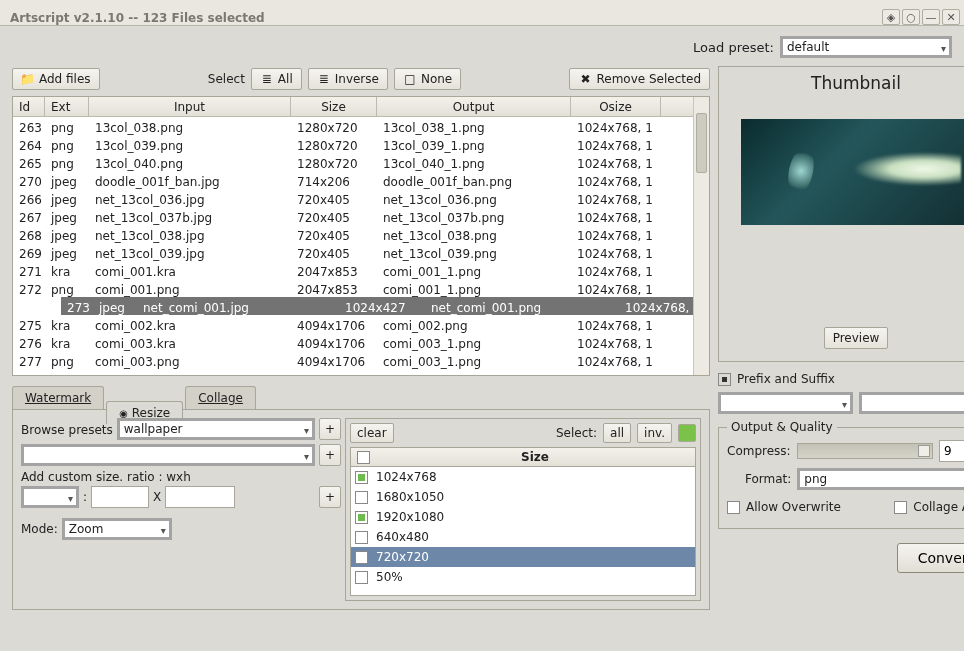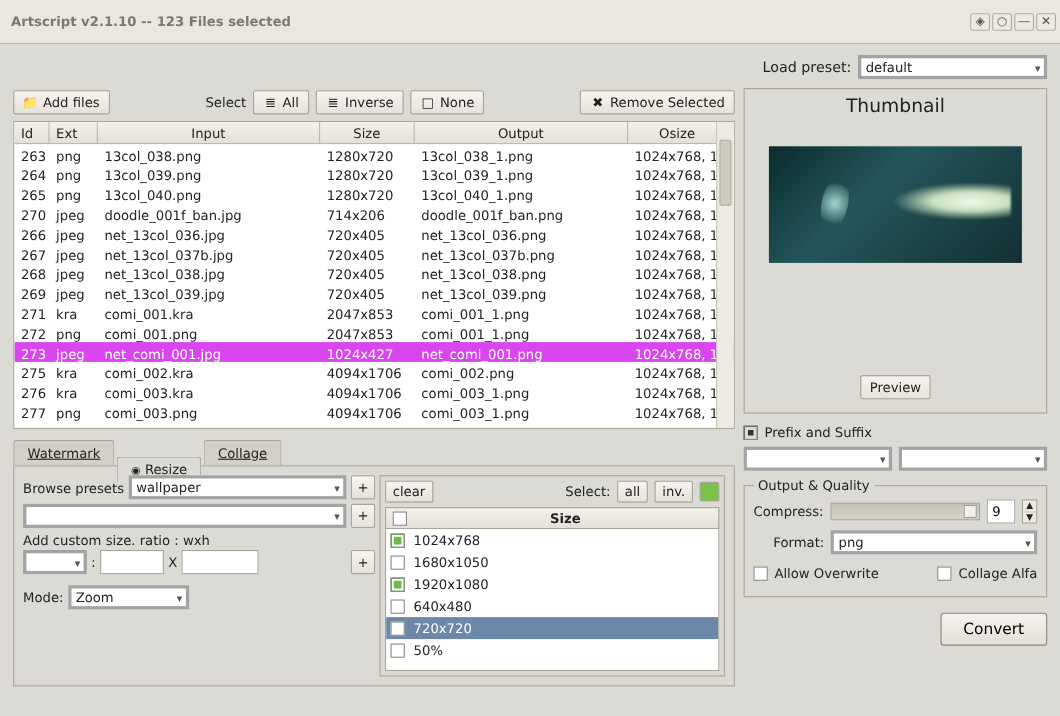--- a/index.html
+++ b/index.html
@@ -1,18 +1,18 @@
 <!DOCTYPE html>
 <html><head>
 <meta charset="utf-8">
 <style>
   * { box-sizing: border-box; margin: 0; padding: 0; font-family: "DejaVu Sans", Arial, sans-serif; font-size: 12px; }
   body { background: #dcdad5; width: 964px; height: 651px; overflow: hidden; color: #222; }
   
-  .titlebar { height: 40px; background: #e9e7e0; border-bottom: 1px solid #b8b5aa; display: flex; align-items: center; padding: 0 4px; }
+  .titlebar { height: 26px; background: #e9e7e0; border-bottom: 1px solid #b8b5aa; display: flex; align-items: flex-end; padding: 0 4px; }
   .titlebar .title { font-weight: bold; color: #7a786f; flex:1; padding-left:6px; }
   .winbtns { display:flex; gap:2px; }
   .winbtn { width:18px; height:16px; border:1px solid #b0ada2; background:#eceae2; display:flex; align-items:center; justify-content:center; font-size:11px; color:#555; border-radius:2px; }
   
   .content { padding:10px 12px; }
   .preset-row { display:flex; justify-content:flex-end; align-items:center; margin-bottom:8px; gap:6px;}
   .preset-row label { font-size:13px; }
   .combo { border:3px solid #a3a3a3; background:#fff; height:22px; display:flex; align-items:center; padding:0 4px; position:relative; }
   .combo .caret { position:absolute; right:3px; top:4px; font-size:10px; color:#555;}
   .preset-combo { width:172px; }
@@ -29,21 +29,21 @@
   .thumbimg { width:230px; height:106px; margin:20px auto 6px auto; background:linear-gradient(135deg,#0a2b2e,#23565a 40%,#132f33); position:relative; overflow:hidden;}
   .thumbimg::before{content:"";position:absolute;left:48px;top:28px;width:24px;height:48px;background:radial-gradient(circle,#9fd6d0 0%,#3a6b6a 60%,transparent 70%);border-radius:50%;transform:rotate(12deg);}
   .thumbimg::after{content:"";position:absolute;right:10px;top:30px;width:120px;height:40px;background:radial-gradient(ellipse at 70% 50%,#f0f8e8 0%,#c9e0c0 30%,transparent 60%);filter:blur(1px);}
   .previewbtn-row { display:flex; justify-content:center; margin-top:auto; padding-bottom:6px;}
   
   .filelist { border:1px solid #a8a599; background:#fff; height:280px; position:relative; overflow:hidden; }
   .flhead { display:flex; height:20px; border-bottom:1px solid #bdbab0; background:linear-gradient(#f3f1ea,#e2e0d7); }
   .flhead .hc { border-right:1px solid #bdbab0; padding:2px 6px; font-size:12px; display:flex; align-items:center; }
   .flbody { height:258px; overflow:hidden; position:relative;}
   .flrow { display:flex; height:18px; align-items:flex-end; }
-  .flrow.sel { background:#d946ef; color:#fff;}
+  .flrow.sel { background:#737373; color:#fff;margin-left:48px;}
   .flrow .c { padding:0 6px; overflow:hidden; white-space:nowrap; }
   .col-id{width:32px;} .col-ext{width:44px;} .col-input{width:202px;}
   .col-size{width:86px;} .col-output{width:194px;} .col-osize{width:90px;}
   .scrollbar{ width:16px; position:absolute; right:0; top:0; bottom:0; background:#eceae3; border-left:1px solid #c8c5ba;}
   .scrollthumb{ position:absolute; left:2px; right:2px; top:16px; height:60px; background:#cdcac0; border:1px solid #afaca0; border-radius:2px;}
   
   .tabs { margin-top:10px; height:24px; display:flex; border-bottom:1px solid #a8a599; }
   .tab { padding:4px 12px; border:1px solid #a8a599; border-bottom:none; background:#d2d0c7; margin-right:2px; border-top-left-radius:3px; border-top-right-radius:3px; }
   .tab.active { background:#dcdad5; font-weight:normal; position:relative; top:15px; }
   .tabbody { border:1px solid #a8a599; border-top:none; padding:8px; display:flex; gap:4px; height:200px; }

